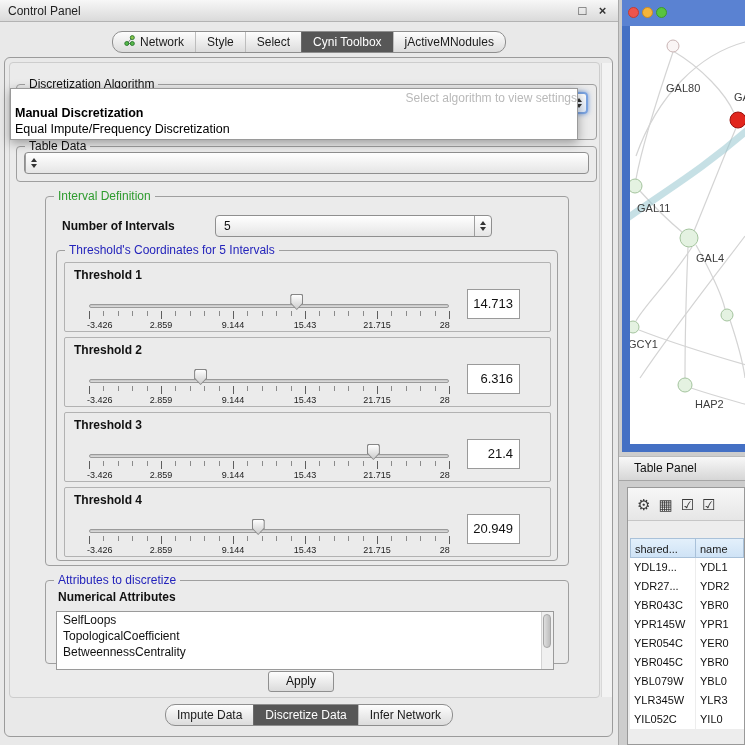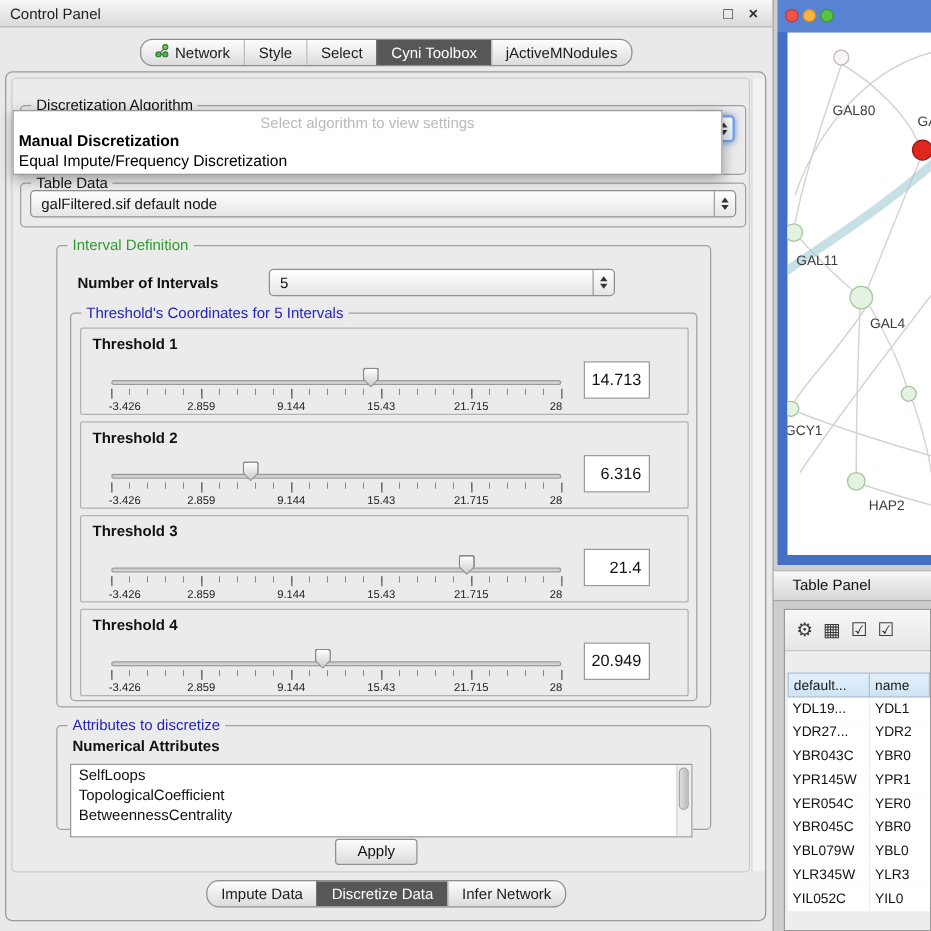--- a/index.html
+++ b/index.html
@@ -49,21 +49,21 @@
     display:flex; flex-direction:column; align-items:center; justify-content:center; gap:2px; }
   .arr-up{ width:0; height:0; border-left:3.5px solid transparent; border-right:3.5px solid transparent;
     border-bottom:4px solid #333; }
   .arr-down{ width:0; height:0; border-left:3.5px solid transparent; border-right:3.5px solid transparent;
     border-top:4px solid #333; }
   .remnant{ position:absolute; left:560px; top:92px; width:28px; height:22px;
     border:2px solid #7ba4e2; border-radius:4px; background:linear-gradient(#fff,#dfeafa);
     box-shadow:0 0 5px rgba(90,140,220,.85); z-index:5; display:flex; justify-content:flex-end; }
   .popup{ position:absolute; left:10px; top:88px; width:568px; background:#fff;
     border:1px solid #9a9a9a; box-shadow:0 3px 10px rgba(0,0,0,.35); z-index:10; padding:2px 0; }
-  .popup .ph{ text-align:center; color:#b9b9b9; font-size:12px; height:14px; line-height:14px; }
+  .popup .ph{ text-align:right; color:#b9b9b9; font-size:12px; height:14px; line-height:14px; }
   .popup .opt{ font-size:12.5px; color:#000; padding-left:4px; height:16px; line-height:16px; }
   .popup .opt.b{ font-weight:bold; }
   .lbl-bold{ position:absolute; font-weight:bold; font-size:12px; color:#111; white-space:nowrap; }
   
   .tpanel{ position:absolute; left:64px; width:487px; height:70px; border:1px solid #b2b2b2;
     border-radius:2px; background:#ebebeb; }
   .tpanel .tl{ position:absolute; left:9px; top:5px; font-weight:bold; font-size:12px; }
   .slider{ position:absolute; left:24px; top:24px; width:360px; height:44px; }
   .track{ position:absolute; left:0; top:17px; width:100%; height:4px;
     background:linear-gradient(#c3c3c3,#dedede); border:1px solid #9a9a9a; border-radius:2px; }
@@ -172,21 +172,20 @@
   <div>
       <div class="opt b">Manual Discretization</div>
       <div class="opt">Equal Impute/Frequency Discretization</div>
     </div>
 </div>
 
 <div class="group" style="left:16px; top:146px; width:581px; height:36px;">
   <span class="group-title">Table Data</span>
 </div>
 <div class="combo" style="left:24px; top:152px; width:565px;">
-  <span class="val">galFiltered.sif default node</span>
   <span class="stepper">
     <i class="arr-up"></i>
     <i class="arr-down"></i>
   </span>
 </div>
 
 <div class="group" style="left:45px; top:196px; width:524px; height:370px;">
   <span class="group-title green">Interval Definition</span>
 </div>
 <div class="lbl-bold" style="left:62px; top:219px;">Number of Intervals</div>
@@ -374,21 +373,21 @@
 
 <div class="browser">
   <div class="browser-toolbar">
       <span class="tb-icon">⚙</span>
       <span class="tb-icon">▦</span>
       <span class="tb-icon">☑</span>
       <span class="tb-icon">☑</span>
     </div>
   <div class="tp-table">
     <div class="tp-head">
-      <div class="th th1">default...</div>
+      <div class="th th1">shared...</div>
       <div class="th th2">name</div>
     </div>
     <div>
         <div class="trw">
           <div class="td td1">YDL19...</div>
           <div class="td td2">YDL1</div>
         </div>
         <div class="trw">
           <div class="td td1">YDR27...</div>
           <div class="td td2">YDR2</div>

